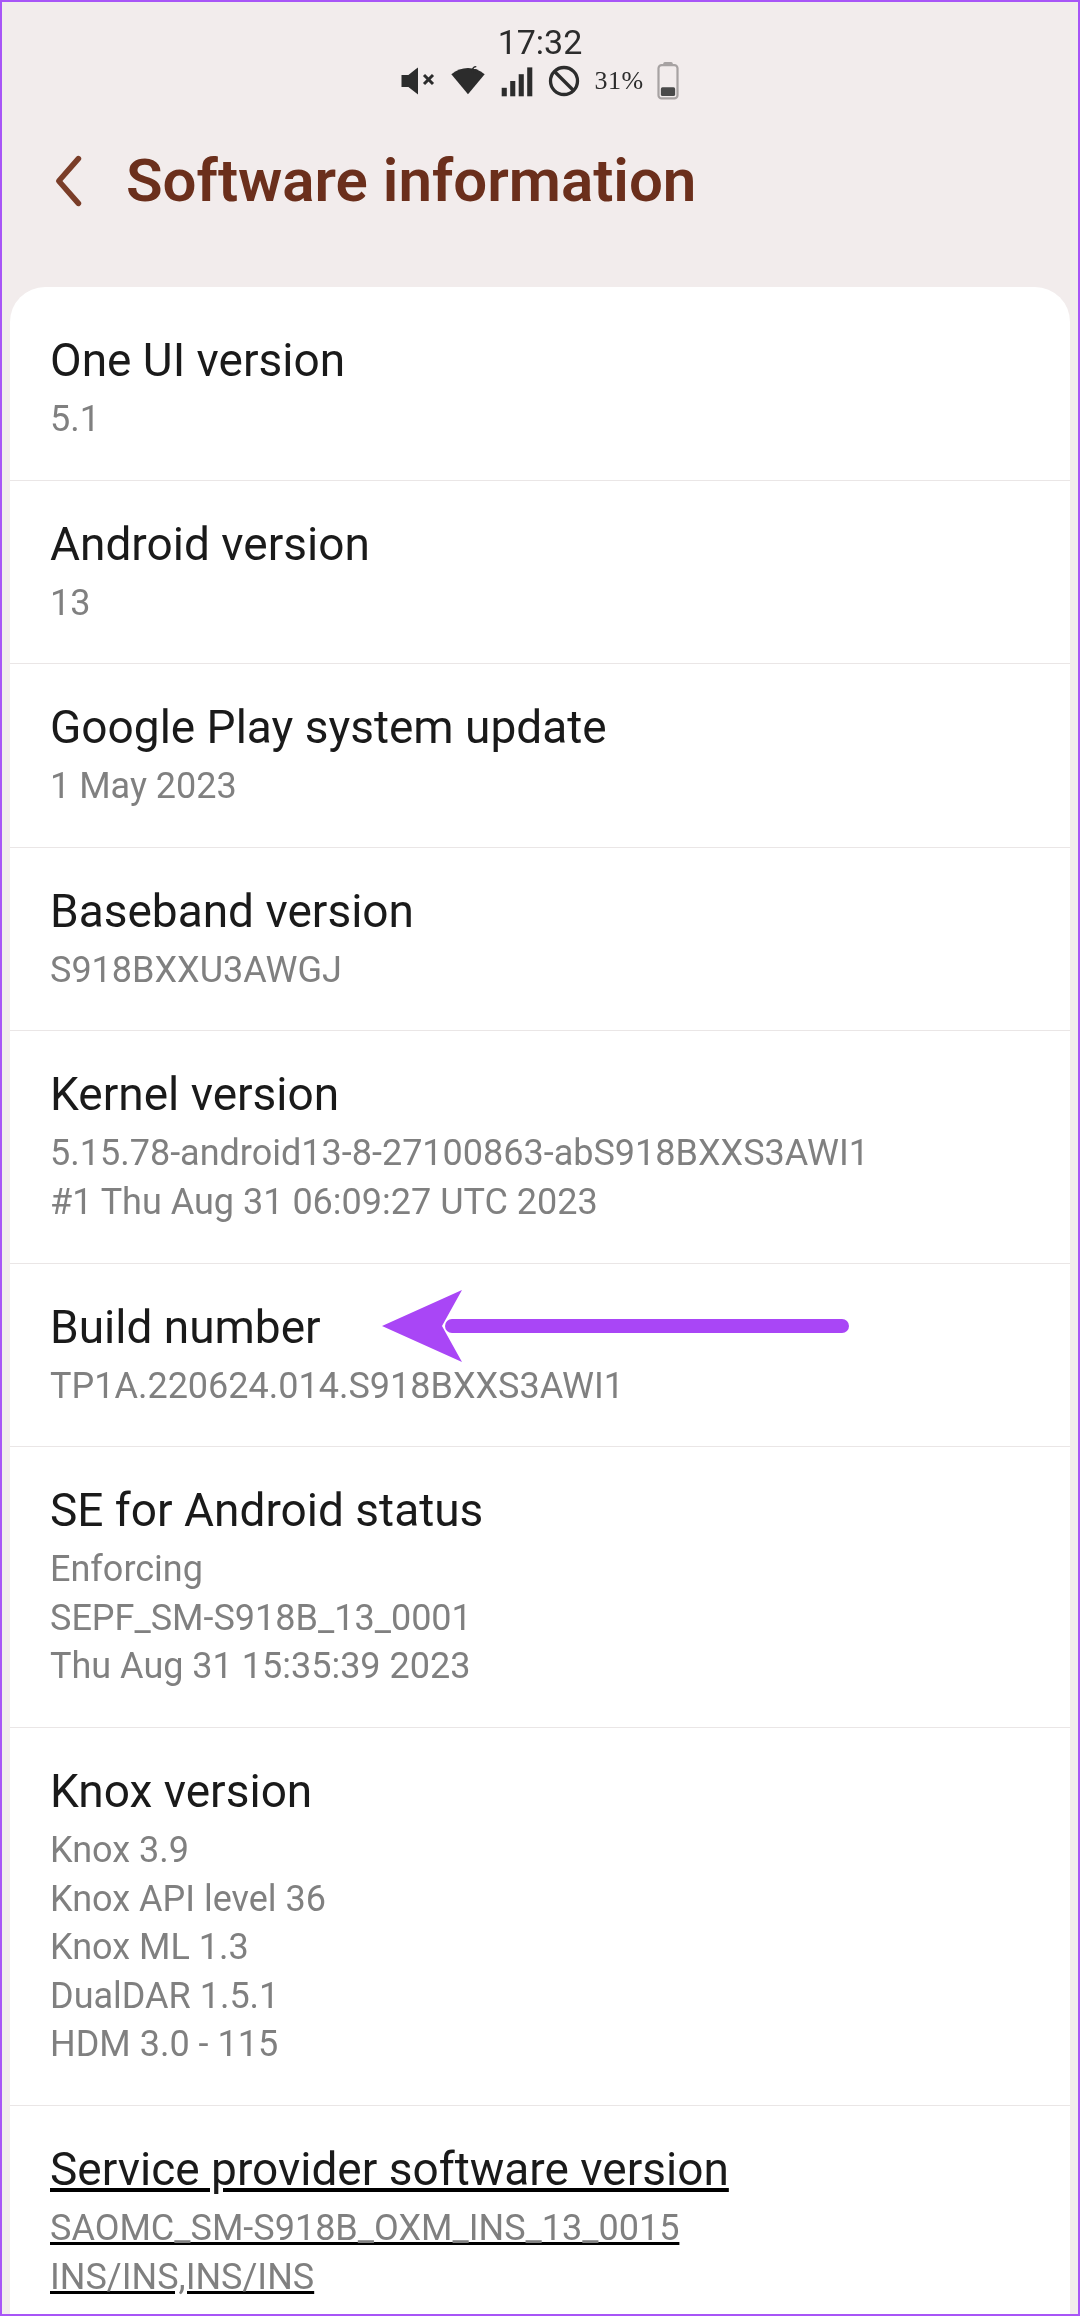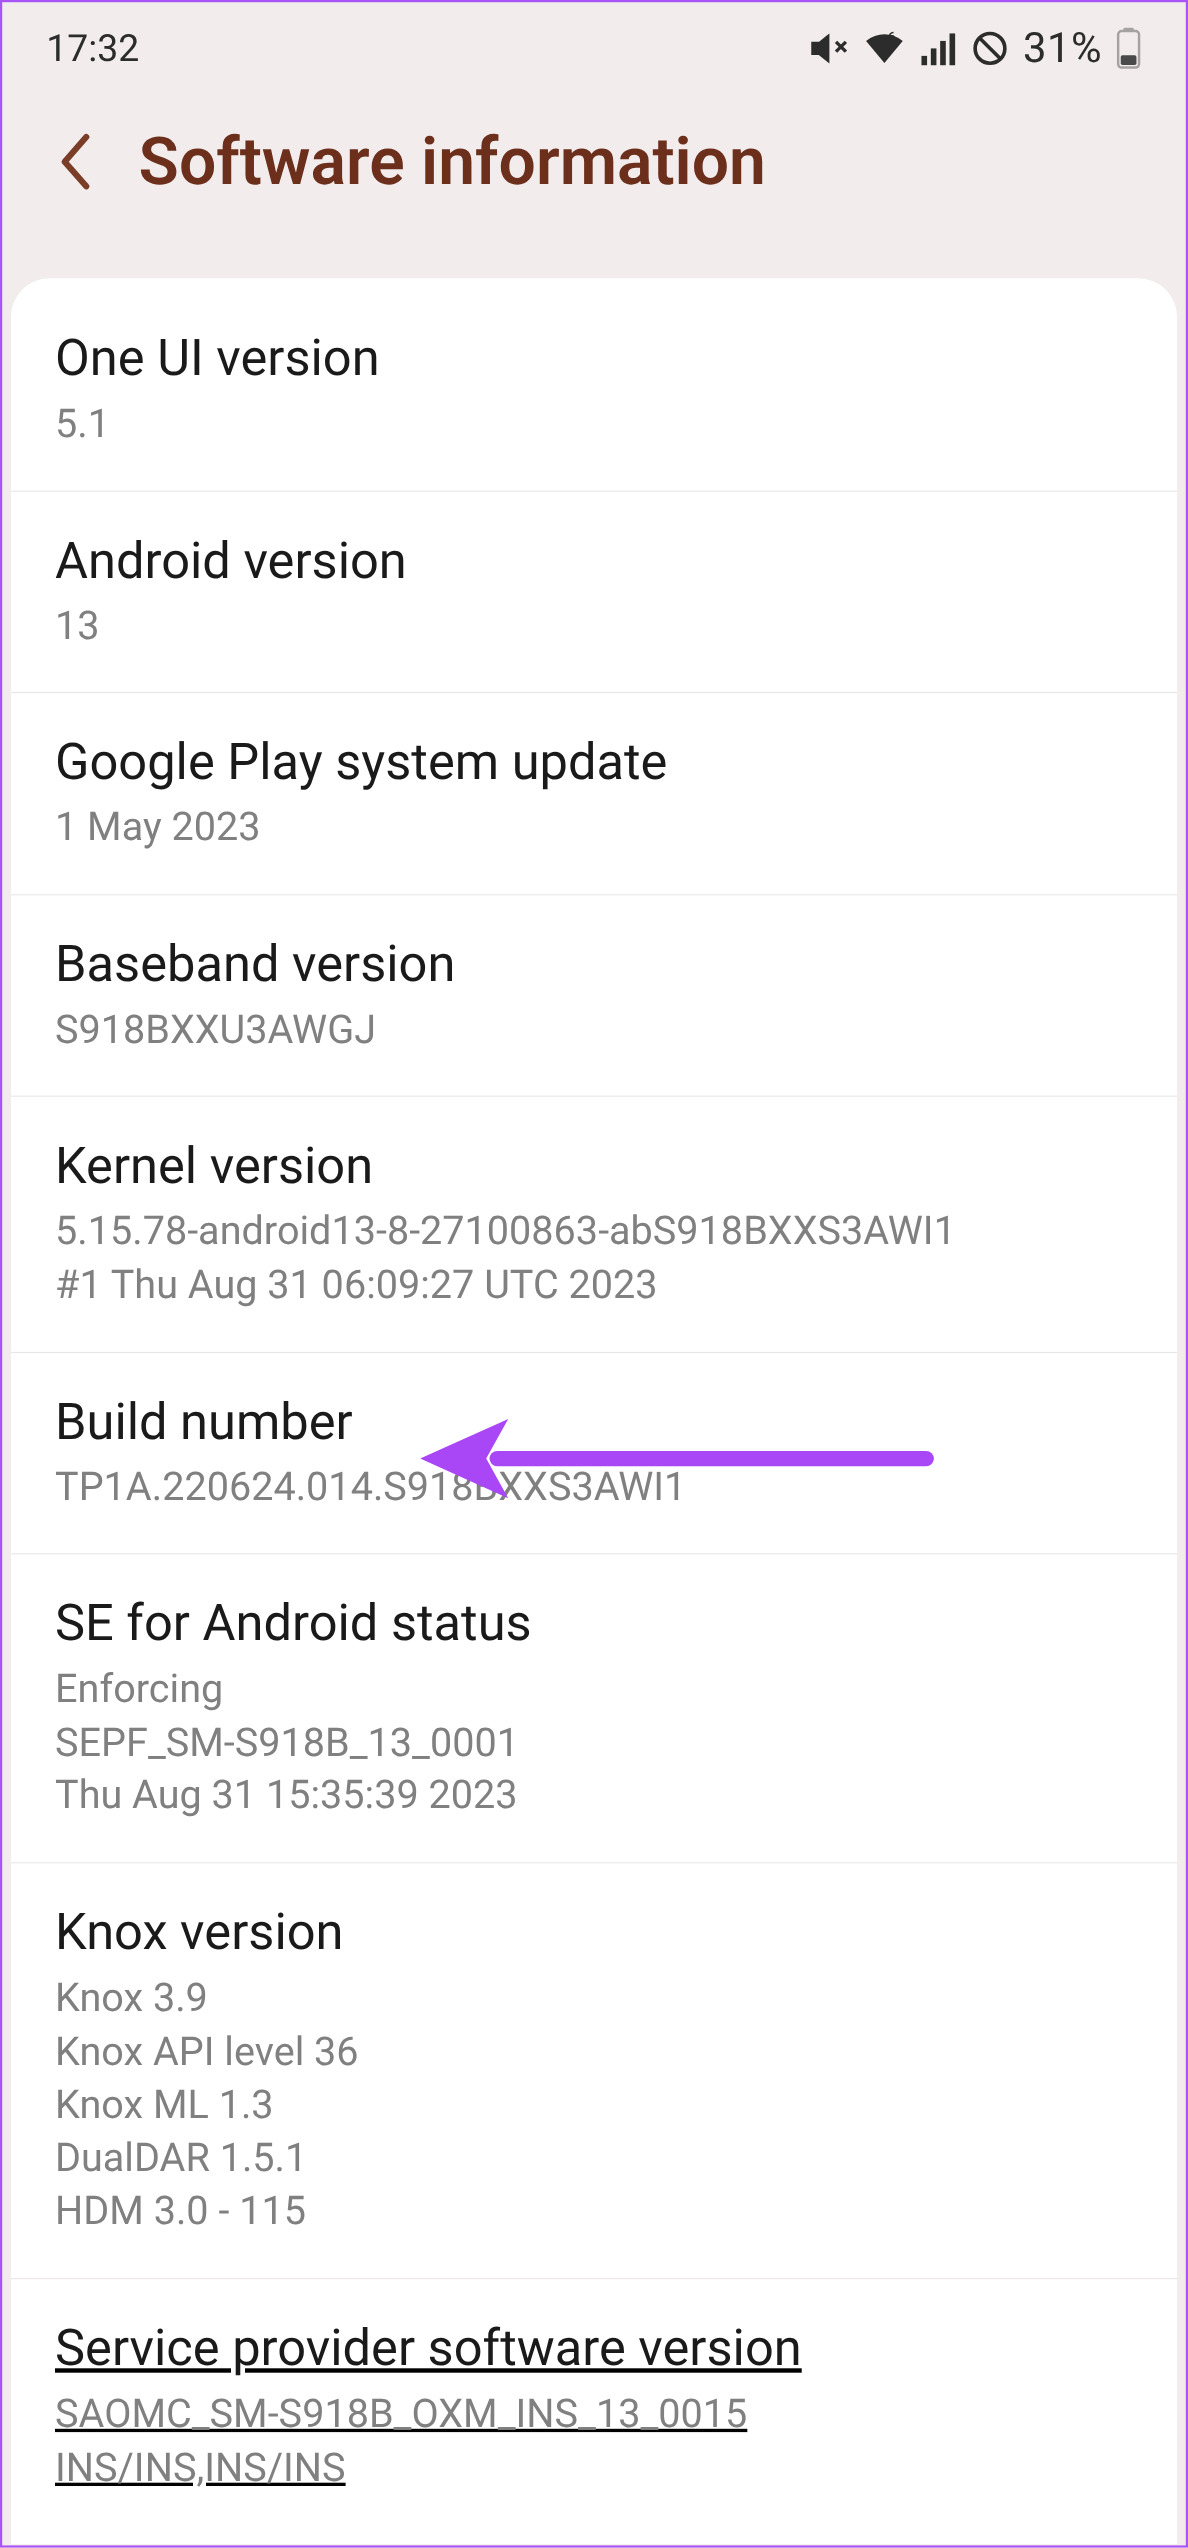--- a/index.html
+++ b/index.html
@@ -16,20 +16,21 @@
       overflow: hidden;
       border: 2px solid #a855f7;
     }
     .status-bar {
       display: flex;
       justify-content: space-between;
       align-items: center;
       padding: 20px 40px 10px 40px;
       font-size: 34px;
       color: #2c2c2c;
+      flex-direction: column;
     }
     .status-right {
       display: flex;
       align-items: center;
       gap: 12px;
     }
     .header {
       display: flex;
       align-items: center;
       padding: 35px 30px 55px 42px;
@@ -112,21 +113,21 @@
         <rect x="11" y="6" width="3" height="13"></rect>
         <rect x="16" y="2" width="3" height="17"></rect>
       </svg>
     </span>
     <span class="status-icon">
       <svg width="36" height="36" viewBox="0 0 24 24" fill="none" stroke="#2c2c2c" stroke-width="2.2">
         <circle cx="12" cy="12" r="9"></circle>
         <line x1="6" y1="6" x2="18" y2="18"></line>
       </svg>
     </span>
-    <span style="font-size:38px; letter-spacing:0.5px;">31%</span>
+    <span style="font-size:26px; letter-spacing:0.5px;font-family:Liberation Serif, serif;">31%</span>
     <span class="status-icon">
       <svg width="24" height="38" viewBox="0 0 14 24">
         <rect x="4" y="0" width="6" height="2" rx="1" fill="#a7a2a2"></rect>
         <rect x="1" y="2" width="12" height="21" rx="2" fill="none" stroke="#a7a2a2" stroke-width="1.4"></rect>
         <rect x="2.5" y="16" width="9" height="5.5" rx="1" fill="#4a4a4a"></rect>
       </svg>
     </span>
   </div>
 </div>
 

